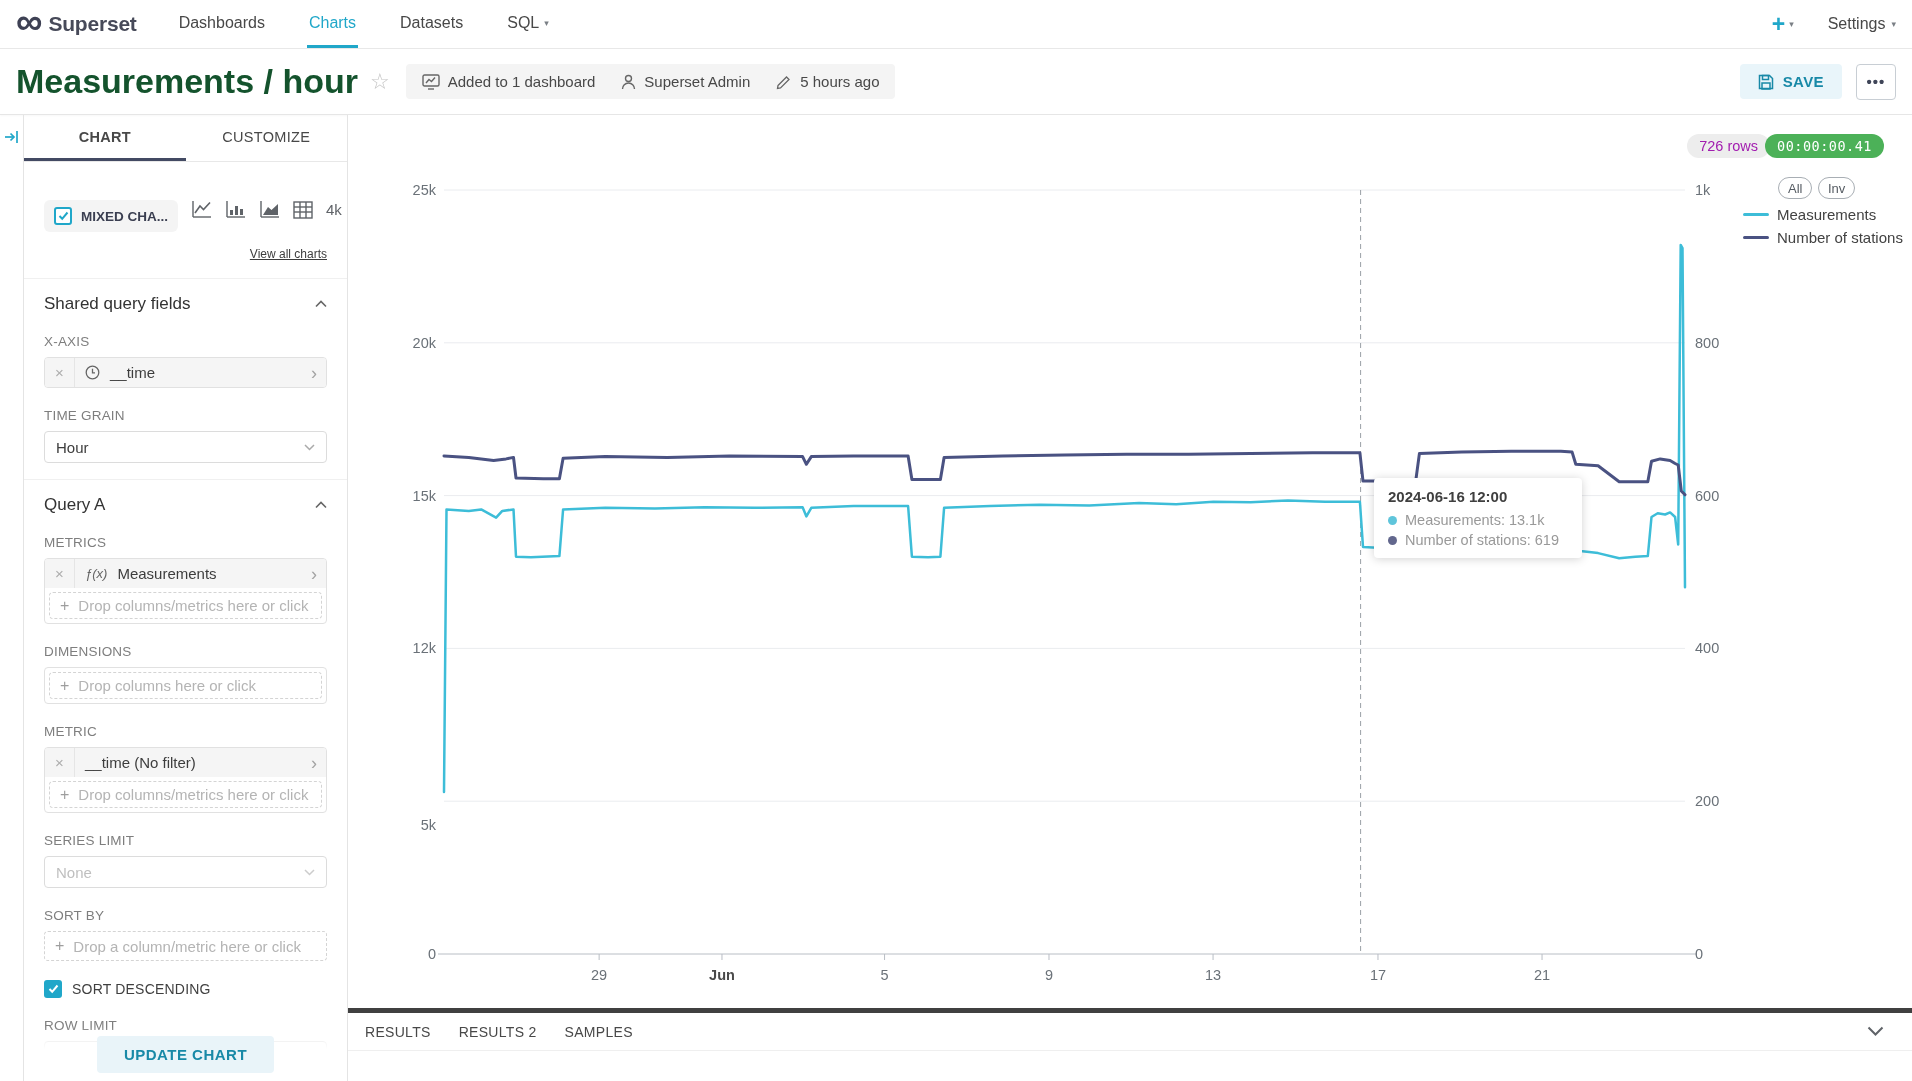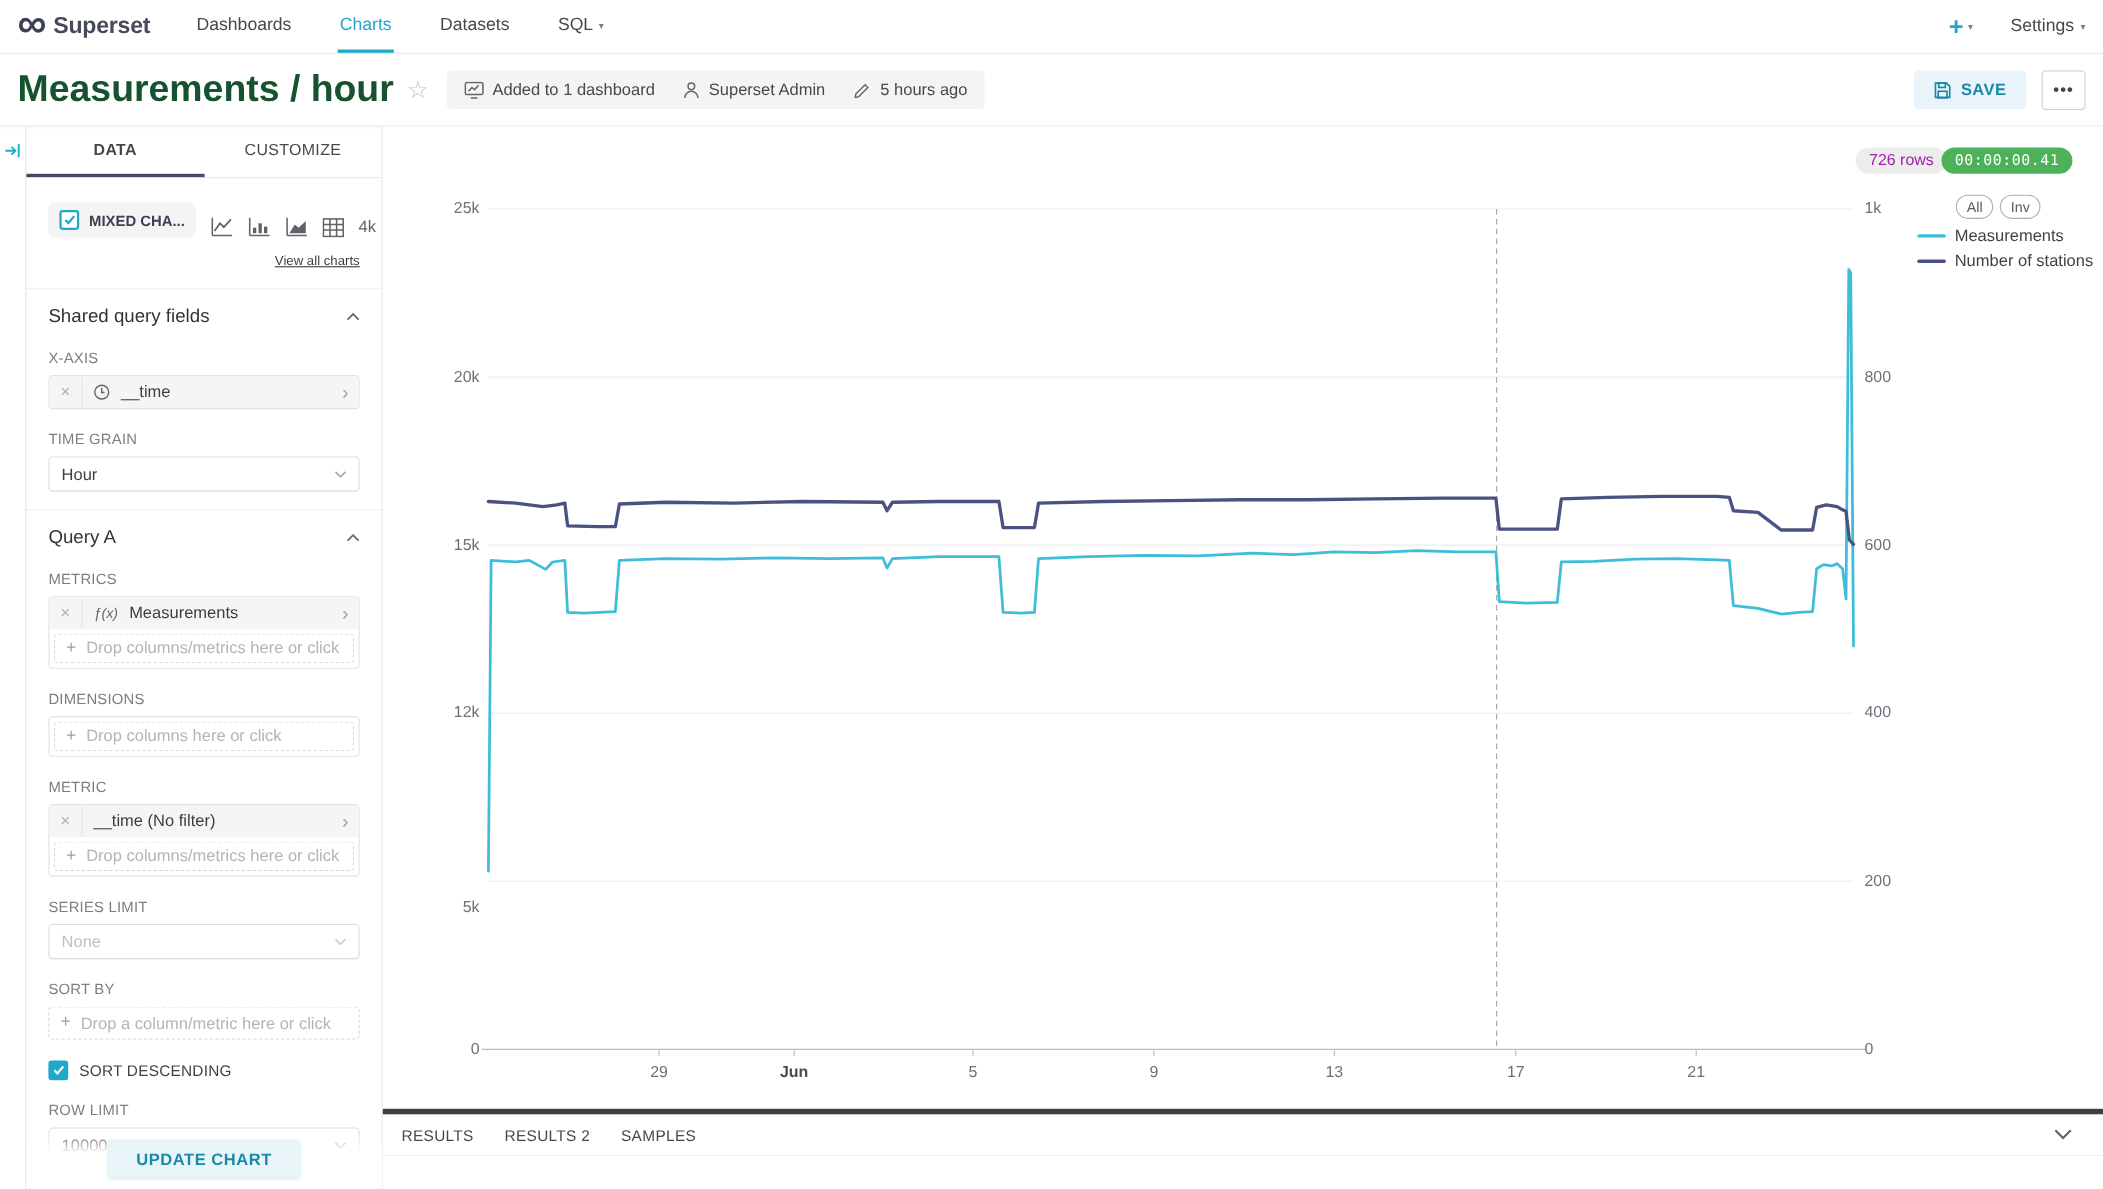--- a/index.html
+++ b/index.html
@@ -33,21 +33,21 @@
 
   
   .bodyrow { display:flex; height:966px; }
   .gutter { width:24px; border-right:1px solid #E4E4E4; padding-top:14px; display:flex; justify-content:center; }
   .sidebar { width:324px; border-right:1px solid #E4E4E4; display:flex; flex-direction:column; position:relative; }
   .ptabs { height:47px; display:flex; border-bottom:1px solid #E8E8E8; flex:none; }
   .ptab { flex:1; display:flex; align-items:center; justify-content:center; font-size:14.5px; letter-spacing:.3px; color:#484848; cursor:pointer; border-bottom:3px solid transparent; }
   .ptab.active { border-bottom-color:#434A63; font-weight:bold; }
   .scontent { flex:1; overflow:hidden; padding:0 20px; position:relative; }
 
-  .vizrow { margin-top:22px; display:flex; align-items:flex-end; gap:13px; }
+  .vizrow { margin-top:38px; display:flex; align-items:flex-start; gap:13px; }
   .vizpill { display:flex; align-items:center; gap:9px; background:#F4F4F4; border-radius:6px; padding:7px 10px; font-size:13.5px; font-weight:bold; color:#3B3F51; cursor:pointer; white-space:nowrap; }
   .cbox { width:18px; height:18px; border-radius:3px; display:flex; align-items:center; justify-content:center; flex:none; }
   .cbox.outline { background:#fff; border:2px solid #20A7C9; }
   .cbox.filled { background:#20A7C9; }
   .vizicons { display:flex; align-items:center; gap:13px; color:#5F6368; }
   .vizicons .res { font-size:15px; color:#5F6368; }
   .viewall-row { text-align:right; margin-top:12px; }
   .viewall { font-size:12px; color:#3D3D3D; text-decoration:underline; cursor:pointer; }
   .sdiv { height:1px; background:#F0F0F0; margin:16px -20px 0; }
   .sechdr { margin-top:15px; display:flex; align-items:center; justify-content:space-between; font-size:17px; color:#333; cursor:pointer; }
@@ -181,21 +181,21 @@
     <svg width="16" height="16" viewBox="0 0 16 16">
         <line x1="13" y1="2" x2="13" y2="14" stroke="#20A7C9" stroke-width="1.7"></line>
         <line x1="1" y1="8" x2="10" y2="8" stroke="#20A7C9" stroke-width="1.7"></line>
         <polyline points="6.5,4.5 10,8 6.5,11.5" fill="none" stroke="#20A7C9" stroke-width="1.7"></polyline>
       </svg>
   </div>
 
   <div class="sidebar">
     <div class="ptabs">
       <div class="ptab active">
-          <span>DATA</span>
+          <span>CHART</span>
         </div>
       <div class="ptab">
           <span>CUSTOMIZE</span>
         </div>
     </div>
     <div class="scontent">
       <div class="vizrow">
         <div class="vizpill">
           <span class="cbox outline">
               <svg width="11" height="10" viewBox="0 0 11 10">
@@ -408,20 +408,31 @@
       <div>
           <div class="xtick" style="left: 251.125px;">29</div>
           <div class="xtick bold" style="left: 373.984px;">Jun</div>
           <div class="xtick" style="left: 536.555px;">5</div>
           <div class="xtick" style="left: 700.987px;">9</div>
           <div class="xtick" style="left: 865.048px;">13</div>
           <div class="xtick" style="left: 1029.98px;">17</div>
           <div class="xtick" style="left: 1194.04px;">21</div>
         </div>
 
+      <div class="tooltip">
+        <div class="tt-title">2024-06-16 12:00</div>
+        <div class="tt-item">
+          <span class="tt-dot" style="background: rgb(95, 197, 219);"></span>
+          <span>Measurements: 13.1k</span>
+        </div>
+        <div class="tt-item">
+          <span class="tt-dot" style="background: rgb(98, 103, 141);"></span>
+          <span>Number of stations: 619</span>
+        </div>
+      </div>
     </div>
 
     <div class="results">
       <div class="rtabs">
         <span class="rtab">RESULTS</span>
         <span class="rtab">RESULTS 2</span>
         <span class="rtab">SAMPLES</span>
       </div>
       <svg class="rchev" width="17" height="11" viewBox="0 0 17 11">
           <polyline points="1.5,1.5 8.5,8.5 15.5,1.5" fill="none" stroke="#5F6368" stroke-width="2"></polyline>

